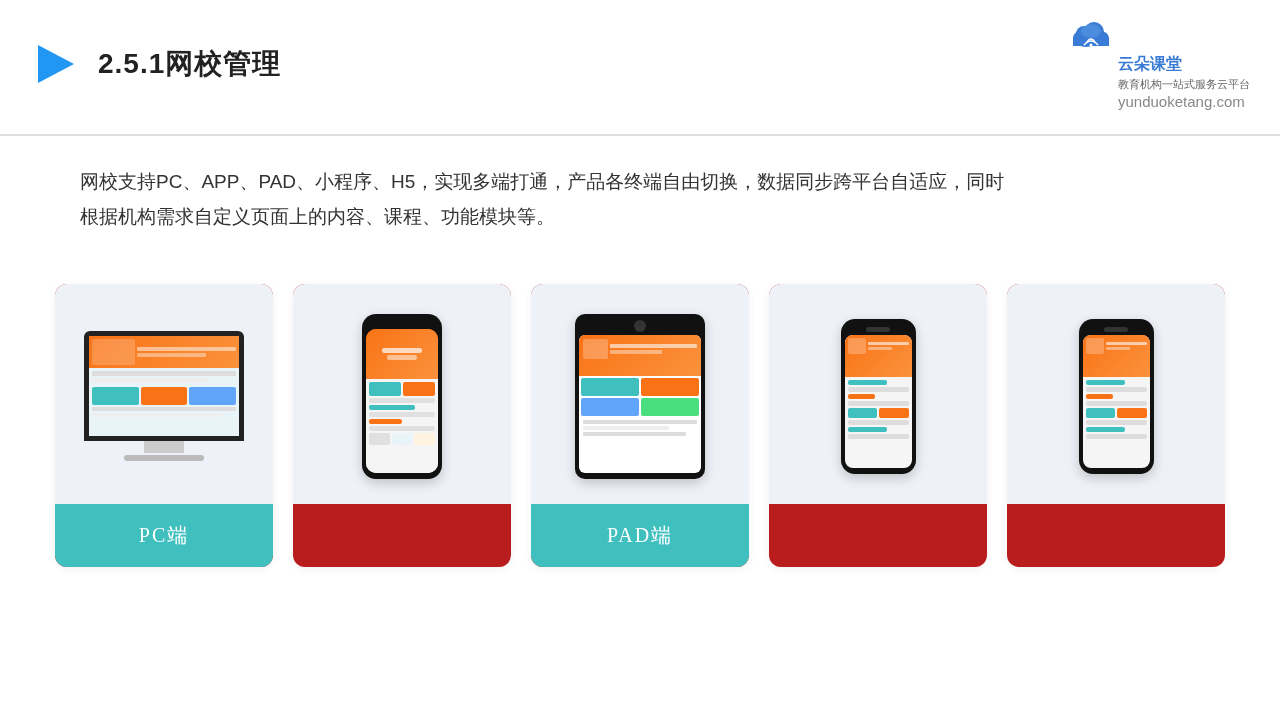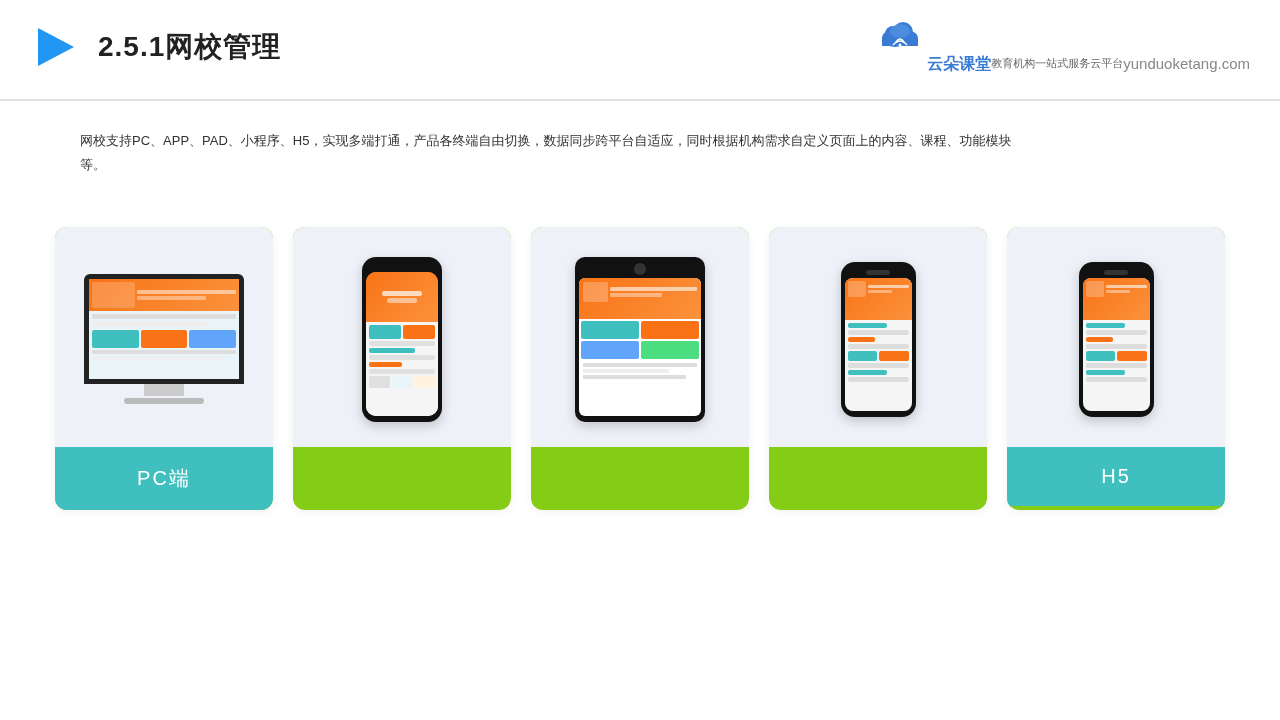--- a/index.html
+++ b/index.html
@@ -52,43 +52,44 @@
     }
     .brand-url {
       font-size: 15px;
       color: #888;
       margin-top: 1px;
     }
 
     
     .description {
       padding: 28px 80px 10px 80px;
-      font-size: 13px;
+      font-size: 19px;
       color: #333;
       line-height: 1.85;
       max-width: 1100px;
     }
 
     
     .cards-container {
       display: flex;
       justify-content: center;
       gap: 20px;
       padding: 30px 40px 0 40px;
       margin-top: 10px;
     }
 
     .card {
       width: 218px;
       border-radius: 12px;
-      background: #84cc16;
+      background: #b91c1c;
       overflow: hidden;
       display: flex;
       flex-direction: column;
       box-shadow: 0 2px 8px rgba(0,0,0,0.06);
+      font-family: Liberation Serif, serif;
     }
 
     .card-image-area {
       height: 220px;
       display: flex;
       align-items: center;
       justify-content: center;
       padding: 18px 14px 14px;
       background: #eef2f8;
     }
@@ -271,21 +272,21 @@
     .phone-sm-line.o { background: #f97316; width: 45%; }
 
     
     .brand-row {
       display: flex;
       align-items: flex-start;
       gap: 6px;
     }
     .brand-text-col {
       display: flex;
-      flex-direction: row;
+      flex-direction: column;
       margin-top: 36px;
     }
   </style>
 </head>
 <body>
 
 <div class="header">
   <div class="header-left">
 
     <svg class="logo-arrow" viewBox="0 0 50 50" xmlns="http://www.w3.org/2000/svg">
@@ -411,20 +412,21 @@
             <div class="tablet-cell green"></div>
           </div>
           <div style="padding:2px 4px;display:flex;flex-direction:column;gap:2px;">
             <div style="height:4px;background:#ddd;border-radius:1px;"></div>
             <div style="height:4px;background:#eee;border-radius:1px;width:75%;"></div>
             <div style="height:4px;background:#ddd;border-radius:1px;width:90%;"></div>
           </div>
         </div>
       </div>
     </div>
+    <div class="card-label">PAD端</div>
   </div>
 
   <div class="card">
     <div class="card-image-area">
       <div class="mock-phone-sm">
         <div class="phone-sm-notch"></div>
         <div class="phone-sm-screen">
           <div class="phone-sm-top">
             <div style="padding:3px;display:flex;align-items:center;gap:2px;">
               <div style="width:18px;height:16px;background:rgba(255,255,255,0.25);border-radius:2px;"></div>
@@ -475,16 +477,15 @@
               <div style="flex:1;height:10px;background:#40bfbf;border-radius:2px;"></div>
               <div style="flex:1;height:10px;background:#f97316;border-radius:2px;"></div>
             </div>
             <div class="phone-sm-line"></div>
             <div class="phone-sm-line c"></div>
             <div class="phone-sm-line"></div>
           </div>
         </div>
       </div>
     </div>
-    <div class="card-label">H5</div>
   </div>
 
 </div>
 
 </body></html>

